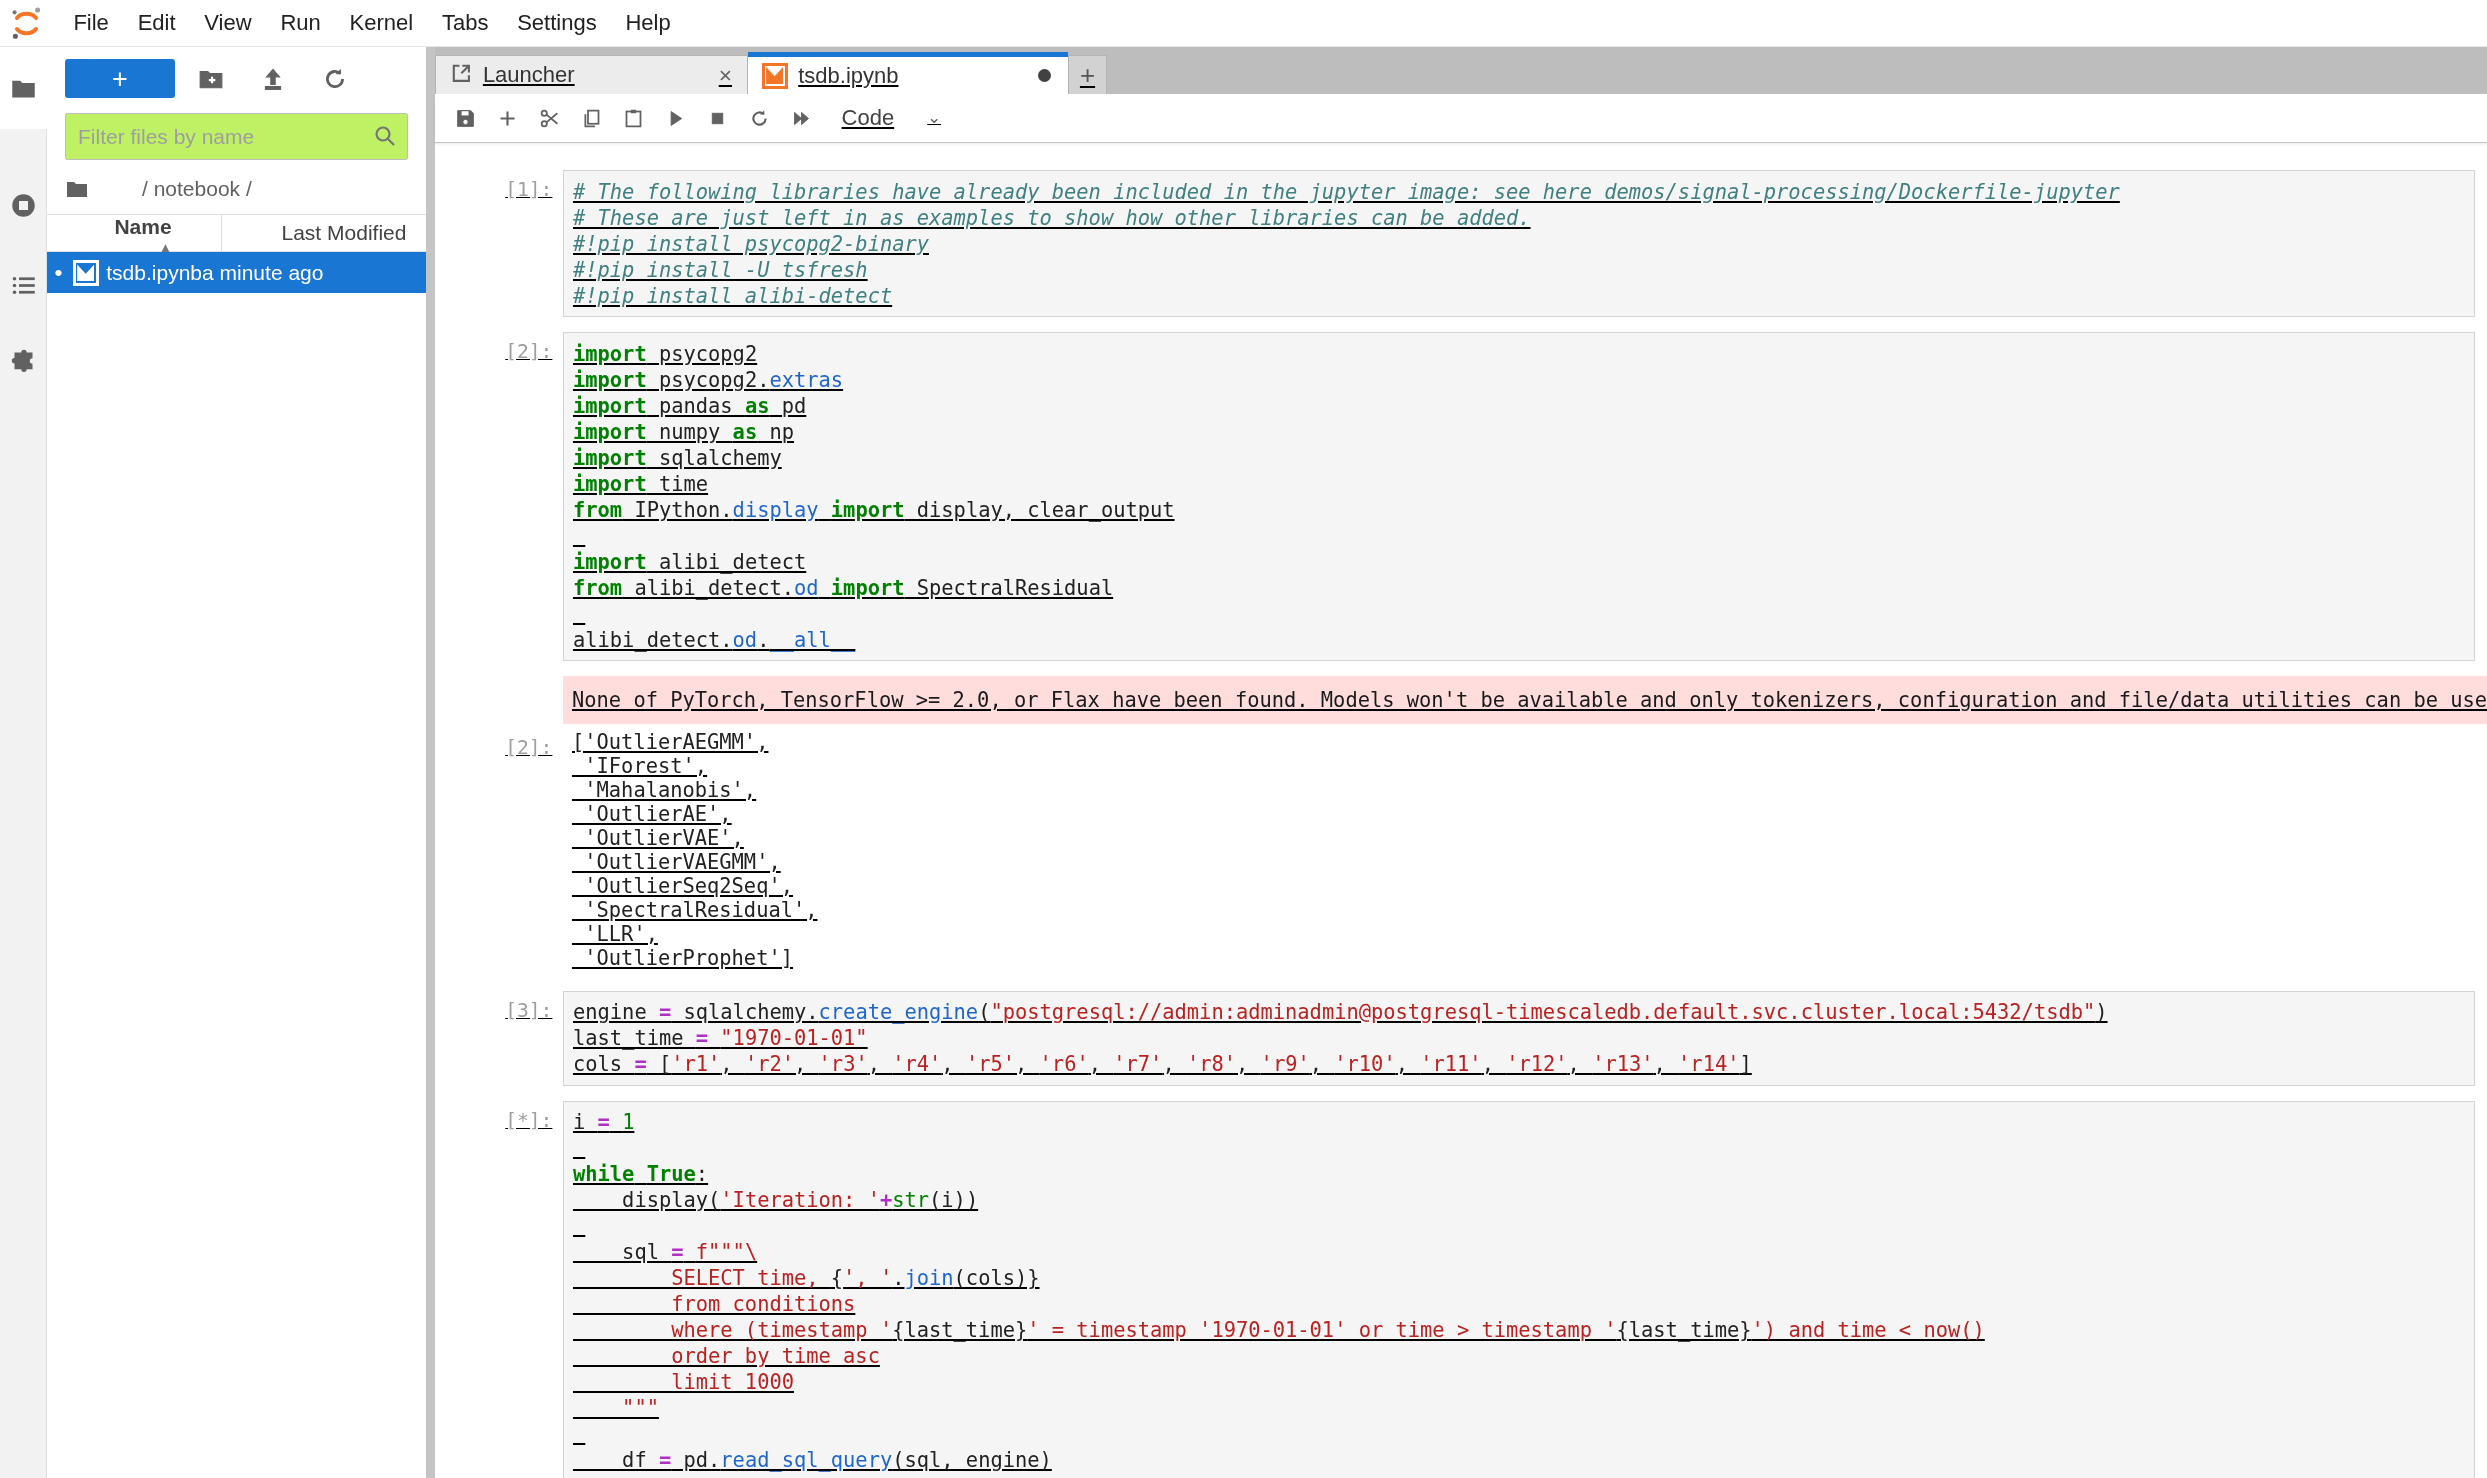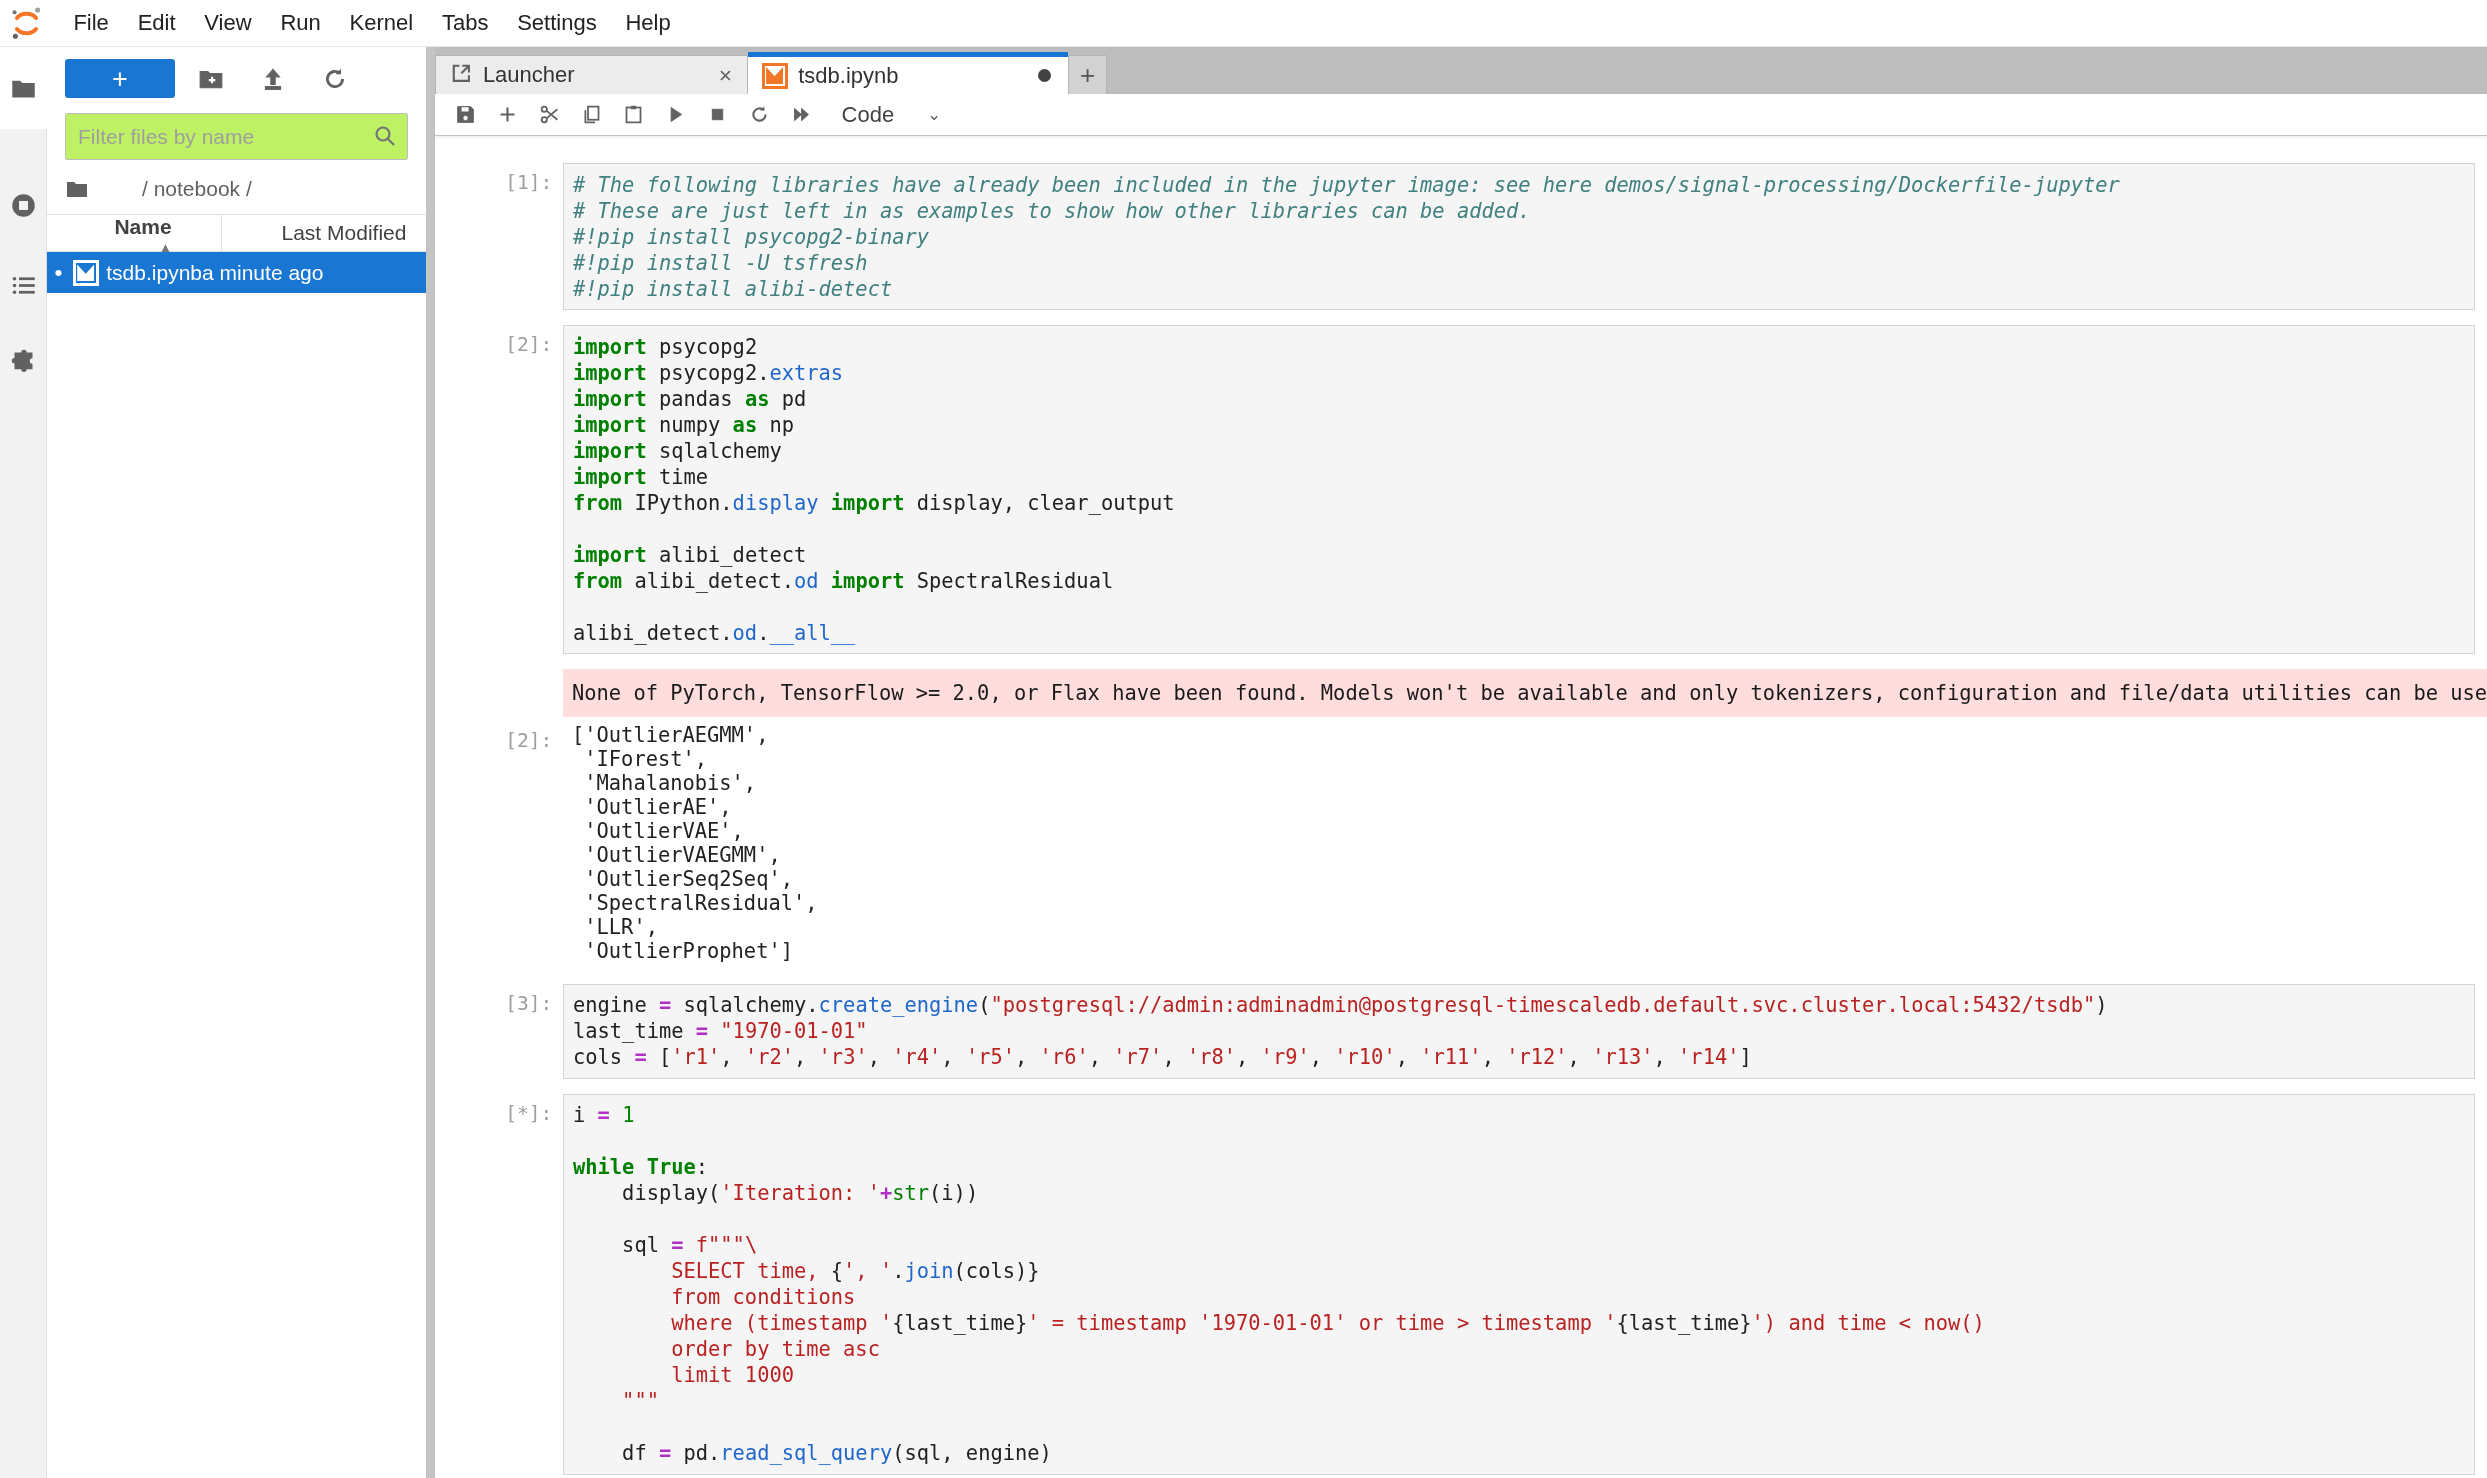--- a/index.html
+++ b/index.html
@@ -56,35 +56,35 @@
   .nbicon .frame { position:absolute; inset:0; border:3px solid #f37626; background:#fff; }
   .nbicon .mark { position:absolute; left:4.5px; right:4.5px; top:4.5px; bottom:4.5px; background:#f37626;
                   clip-path:polygon(0 100%, 0 0, 50% 55%, 100% 0, 100% 100%); }
   .nbicon.white .frame { border-color:#ffffff; background:transparent; }
   .nbicon.white .mark { background:#ffffff; }
 
   
   .splitter { width:9px; background:#c4c4c4; }
 
   
-  .main { flex:1; display:flex; flex-direction:column; min-width:0; }
+  .main { flex:1; display:flex; flex-direction:column; min-width:0;text-decoration:underline; }
   .tabbar { height:47px; background:#bdbdbd; display:flex; align-items:flex-end; }
   .tab { display:flex; align-items:center; }
   .tab.inactive { height:39px; width:313px; background:#ececec; border:0.8px solid #b3b3b3; border-bottom:none; }
   .tab.active { height:42px; width:320px; background:#ffffff; border-top:5.3px solid #1976d2; }
   .tab-icon { margin:0 10.6px 0 13.6px; }
   .tab-label { font-size:22px; color:#333333; flex:1; }
   .tab .close-x { font-size:22.7px; color:#616161; padding:0 15px; }
   .dirty-dot { width:13.6px; height:13.6px; border-radius:50%; background:#424242; margin-right:16.6px; }
   .newtab-btn { width:39px; height:39px; background:#d2d2d2; border:0.8px solid #b3b3b3; border-bottom:none;
                 font-size:26px; color:#555; display:flex; align-items:center; justify-content:center; }
   .launcher-ic svg { width:22.7px; height:22.7px; stroke:#616161; fill:none; }
 
   
-  .nbtoolbar { height:42px; background:#ffffff; display:flex; align-items:center;
+  .nbtoolbar { height:49px; background:#ffffff; display:flex; align-items:center;
                border-bottom:1.5px solid #c3c3c3; box-shadow:0 2.3px 3px rgba(0,0,0,.08); position:relative; z-index:2; }
   .tb-btn { width:42px; height:36px; display:flex; align-items:center; justify-content:center; }
   .tb-btn svg { width:21px; height:21px; fill:#616161; stroke:#616161; }
   .celltype { display:flex; align-items:center; margin-left:19.6px; }
   .celltype-label { font-size:22px; color:#424242; }
   .celltype-chev { font-size:16.6px; color:#616161; margin-left:33px; }
 
   
   .notebook { flex:1; background:#ffffff; overflow:hidden; padding:27px 12px 0 0; }
   .cell { display:flex; margin-bottom:15px; }

